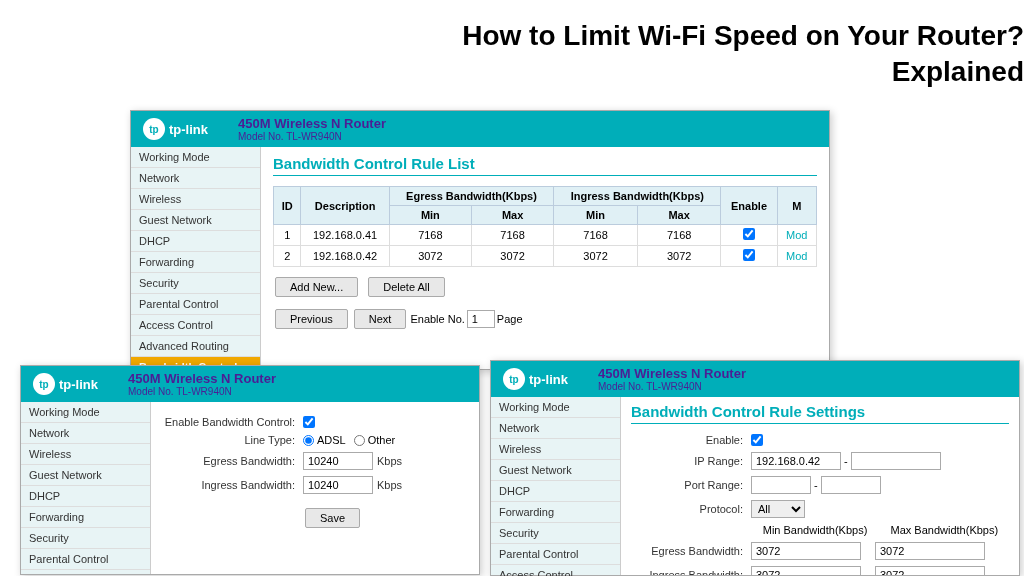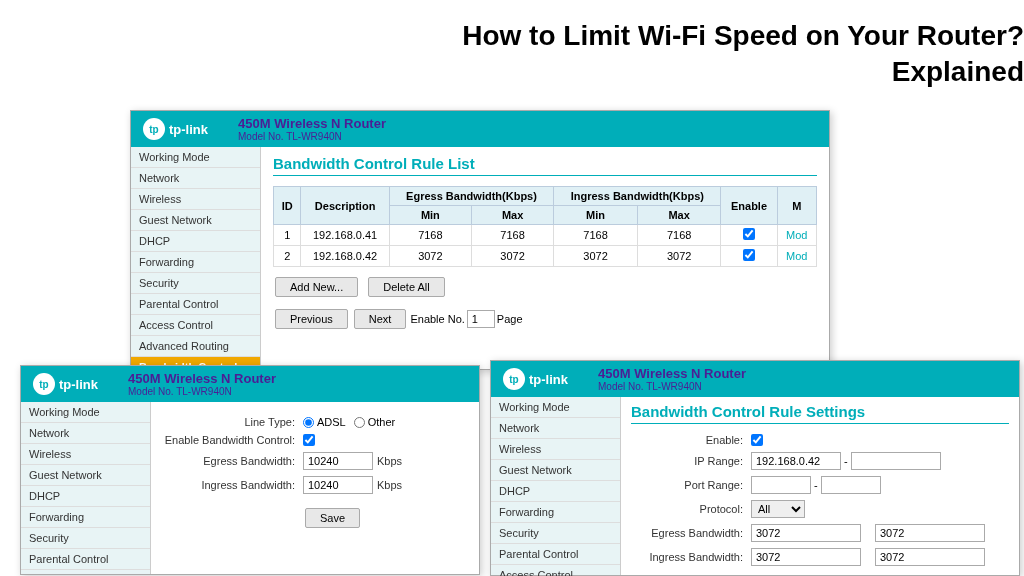--- a/index.html
+++ b/index.html
@@ -356,29 +356,29 @@
       <div class="sidebar-item">Guest Network</div>
       <div class="sidebar-item">DHCP</div>
       <div class="sidebar-item">Forwarding</div>
       <div class="sidebar-item">Security</div>
       <div class="sidebar-item">Parental Control</div>
       <div class="sidebar-item">Access Control</div>
 
     </div>
     <div class="main-content">
       <div class="form-row">
+        <span class="form-label">Enable Bandwidth Control:</span>
+        <input type="checkbox" checked="" style="">
+      </div>
+      <div class="form-row">
         <span class="form-label">Line Type:</span>
         <input type="radio" name="line_type" checked="" style="">
         <span style="margin-left:3px;font-size:11px;">ADSL</span>
         <input type="radio" name="line_type" style="margin-left: 8px;">
         <span style="margin-left:3px;font-size:11px;">Other</span>
-      </div>
-      <div class="form-row">
-        <span class="form-label">Enable Bandwidth Control:</span>
-        <input type="checkbox" checked="" style="">
       </div>
       <div class="form-row">
         <span class="form-label">Egress Bandwidth:</span>
         <input type="text" value="10240" style="width: 70px;">
         <span class="kbps-label">Kbps</span>
       </div>
       <div class="form-row">
         <span class="form-label">Ingress Bandwidth:</span>
         <input type="text" value="10240" style="width: 70px;">
         <span class="kbps-label">Kbps</span>
@@ -435,20 +435,25 @@
       <div class="form-row">
         <span class="form-label" style="width:120px;">Protocol:</span>
         <select>
           <option>All</option>
           <option>TCP</option>
           <option>UDP</option>
           <option>ICMP</option>
         </select>
       </div>
 
+      <div style="display:flex; align-items:center; font-size:11px; margin: 6px 0 2px 0;">
+        <div style="width:120px;"></div>
+        <div style="width:130px; text-align:center;">Min Bandwidth(Kbps)</div>
+        <div style="width:130px; text-align:center;">Max Bandwidth(Kbps)</div>
+      </div>
       <div class="form-row">
         <span class="form-label" style="width:120px;">Egress Bandwidth:</span>
         <input type="text" value="3072" style="width: 110px;">
         <input type="text" value="3072" style="width: 110px; margin-left: 14px;">
       </div>
       <div class="form-row">
         <span class="form-label" style="width:120px;">Ingress Bandwidth:</span>
         <input type="text" value="3072" style="width: 110px;">
         <input type="text" value="3072" style="width: 110px; margin-left: 14px;">
       </div>

